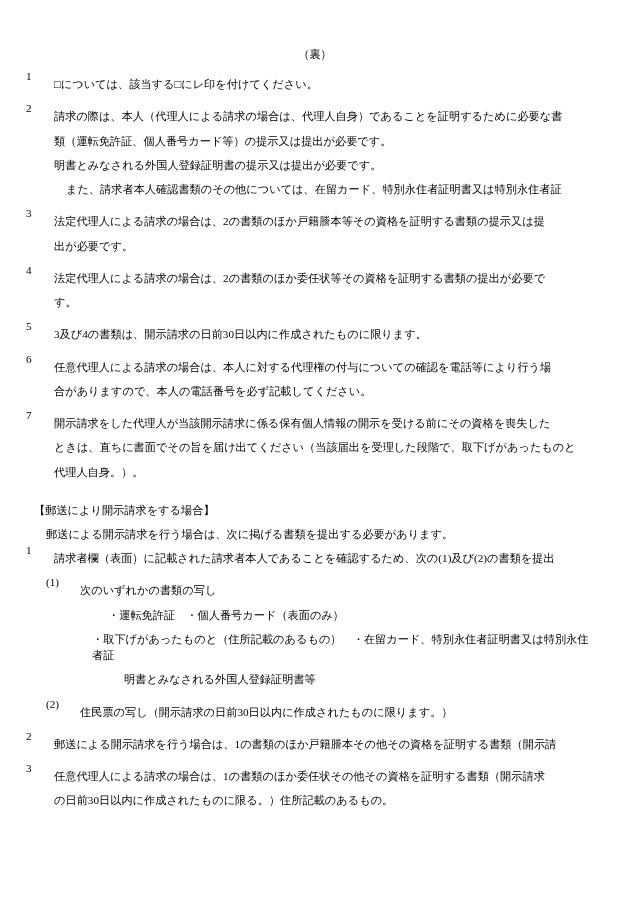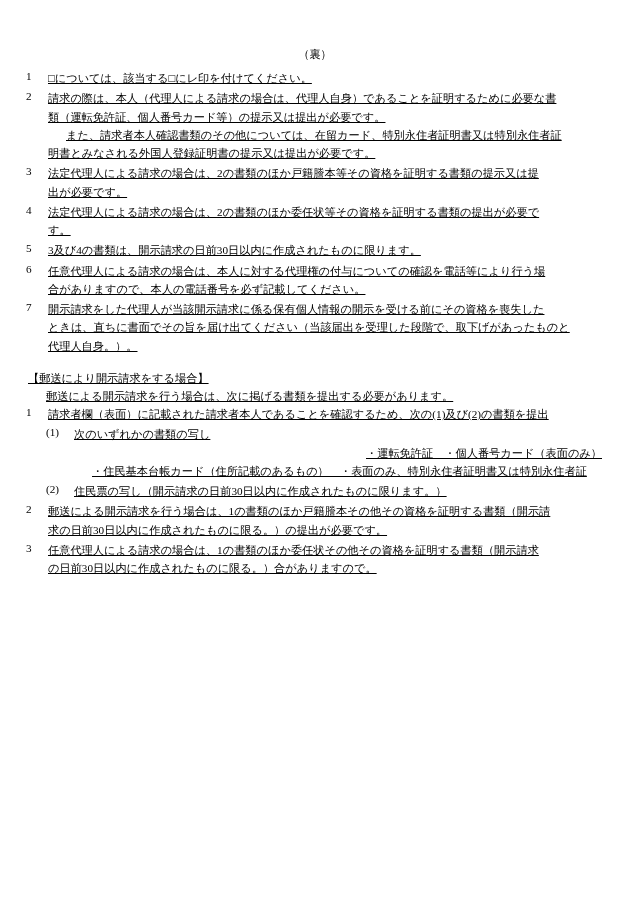--- a/index.html
+++ b/index.html
@@ -36,26 +36,25 @@
     width: 20px;
     flex: 0 0 20px;
     text-align: left;
     white-space: nowrap;
   }
   .body-txt {
     flex: 1 1 auto;
     text-indent: 0;
   }
   .line {
-    margin: 2px;
+    margin: 8px;
     padding: 0;
-    text-decoration: underline;
   }
   .indent1 { margin-left: 20px; }
-  .indent2 { margin-left: 36px; text-align: right; }
+  .indent2 { margin-left: 36px; }
   .indent3 { margin-left: 52px; }
   .block-title {
     margin-top: 14px;
     margin-bottom: 0;
   }
   .lead {
     margin-left: 20px;
     margin-bottom: 0;
   }
   .sub-item {
@@ -83,22 +82,22 @@
       <div class="body-txt">
         <div class="line">□については、該当する□にレ印を付けてください。</div>
       </div>
     </div>
 
     <div class="item">
       <div class="num">2</div>
       <div class="body-txt">
         <div class="line">請求の際は、本人（代理人による請求の場合は、代理人自身）であることを証明するために必要な書</div>
         <div class="line">類（運転免許証、個人番号カード等）の提示又は提出が必要です。</div>
+        <div class="line">明書とみなされる外国人登録証明書の提示又は提出が必要です。</div>
         <div class="line indent1">また、請求者本人確認書類のその他については、在留カード、特別永住者証明書又は特別永住者証</div>
-        <div class="line">明書とみなされる外国人登録証明書の提示又は提出が必要です。</div>
       </div>
     </div>
 
     <div class="item">
       <div class="num">3</div>
       <div class="body-txt">
         <div class="line">法定代理人による請求の場合は、2の書類のほか戸籍謄本等その資格を証明する書類の提示又は提</div>
         <div class="line">出が必要です。</div>
       </div>
     </div>
@@ -147,42 +146,42 @@
       <div class="body-txt">
         <div class="line">請求者欄（表面）に記載された請求者本人であることを確認するため、次の(1)及び(2)の書類を提出</div>
       </div>
     </div>
 
     <div class="sub-item">
       <div class="sub-num">(1)</div>
       <div class="sub-body">
         <div class="line">次のいずれかの書類の写し</div>
         <div class="line indent2">・運転免許証　・個人番号カード（表面のみ）</div>
-        <div class="line indent1">・住民基本台帳カード（住所記載のあるもの）　・表面のみ、特別永住者証明書又は特別永住者証</div>
+        <div class="line indent1">・取下げがあったものと（住所記載のあるもの）　・在留カード、特別永住者証明書又は特別永住者証</div>
+        <div class="line indent3">明書とみなされる外国人登録証明書等</div>
       </div>
     </div>
 
     <div class="sub-item">
       <div class="sub-num">(2)</div>
       <div class="sub-body">
         <div class="line">住民票の写し（開示請求の日前30日以内に作成されたものに限ります。）</div>
       </div>
     </div>
 
     <div class="item">
       <div class="num">2</div>
       <div class="body-txt">
         <div class="line">郵送による開示請求を行う場合は、1の書類のほか戸籍謄本その他その資格を証明する書類（開示請</div>
-        <div class="line">求の日前30日以内に作成されたものに限る。）の提出が必要です。</div>
       </div>
     </div>
 
     <div class="item">
       <div class="num">3</div>
       <div class="body-txt">
         <div class="line">任意代理人による請求の場合は、1の書類のほか委任状その他その資格を証明する書類（開示請求</div>
-        <div class="line">の日前30日以内に作成されたものに限る。）合がありますので。</div>
+        <div class="line">の日前30日以内に作成されたものに限る。）住所記載のあるもの。</div>
       </div>
     </div>
 
   </div>
 
 </div>
 
 </body></html>

